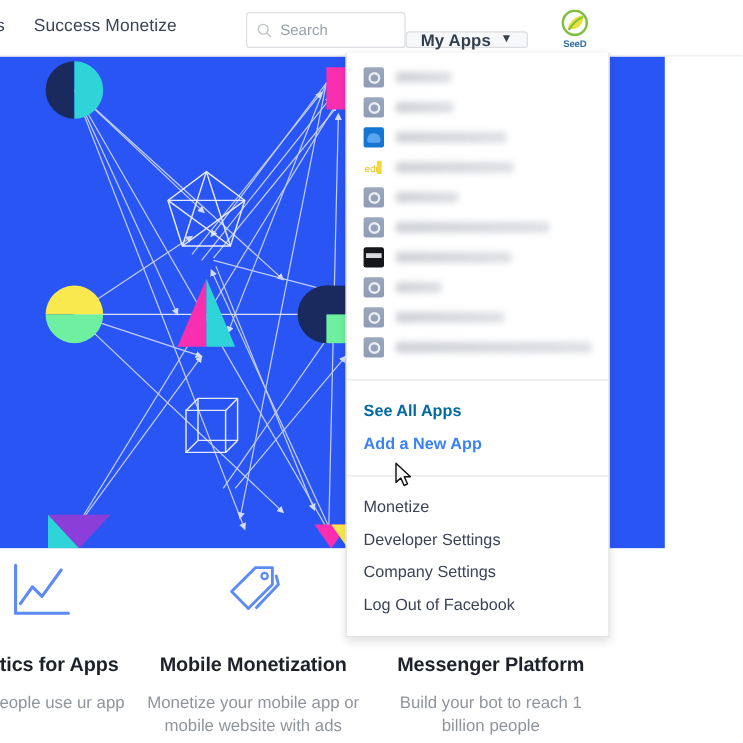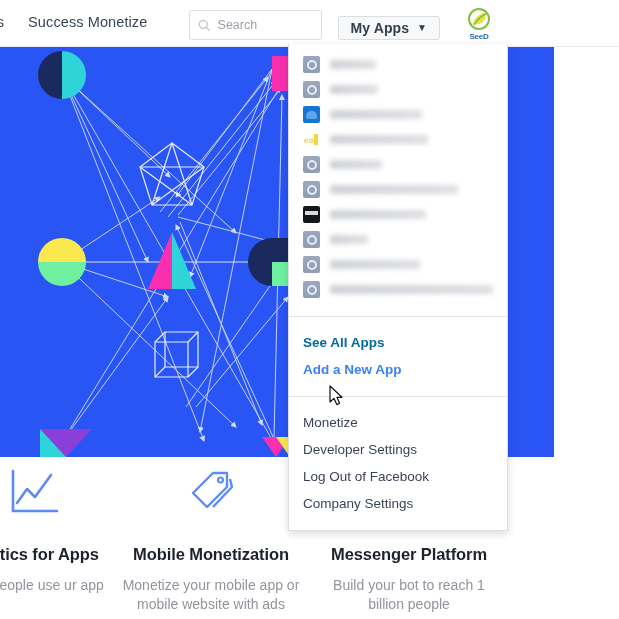--- a/index.html
+++ b/index.html
@@ -39,22 +39,22 @@
   .search-icon { width: 13px; height: 13px; flex: 0 0 auto; opacity: .55; }
   .search-input {
     border: 0; outline: 0; background: transparent;
     font-family: "Liberation Sans", sans-serif;
     font-size: 12.5px; color: #8d949e;
     margin-left: 7px; width: 96px; padding: 0;
   }
   .search-input::placeholder { color: #9aa0a8; }
 
   .myapps-btn {
-    margin-left: 16px;
-    height: 24px; min-width: 92px;
+    margin-left: 0;
+    height: 14px; min-width: 92px;
     border: 1px solid #dcdee3; border-radius: 3px;
     background: #f7f8fa;
     display: flex; align-items: center; justify-content: center;
     padding: 1px 12px; box-sizing: border-box; cursor: pointer;
   }
   .myapps-label { font-size: 14px; font-weight: bold; color: #35404f; letter-spacing: .1px; }
   .caret { margin-left: 8px; font-size: 10px; color: #35404f; line-height: 1; }
 
   .seed-logo { margin-left: 24px; width: 30px; height: 32px; position: relative; cursor: pointer; }
   .seed-text {
@@ -367,22 +367,22 @@
       </div>
 
     <div class="menu-section first">
       <div class="menu-item strong">See All Apps</div>
       <div class="menu-item link">Add a New App</div>
     </div>
 
     <div class="menu-section">
       <div class="menu-item">Monetize</div>
       <div class="menu-item">Developer Settings</div>
+      <div class="menu-item">Company Settings</div>
       <div class="menu-item">Log Out of Facebook</div>
-      <div class="menu-item">Company Settings</div>
     </div>
   </div>
 
   <svg class="cursor" width="16" height="22" viewBox="0 0 16 22">
     <path d="M1,1 L1,17 L5,13.4 L7.8,19.6 L10.6,18.3 L7.9,12.3 L13,12.3 z" fill="#ffffff" stroke="#111111" stroke-width="1.2" stroke-linejoin="round"></path>
   </svg>
 
 </div>
 
 </body></html>

